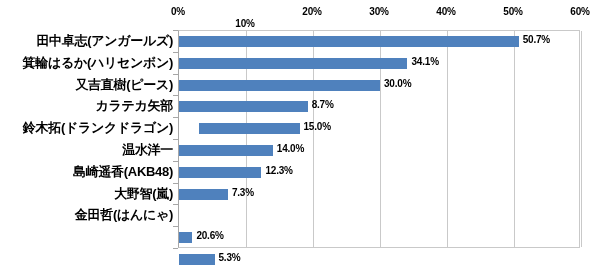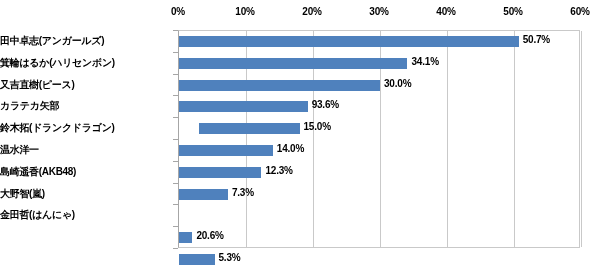--- a/index.html
+++ b/index.html
@@ -89,21 +89,22 @@
     width: 174px;
     height: 218px;
   }
 
   .cat-label-item {
     position: absolute;
     left: 0;
     width: 173px;
     height: 21.8px;
     line-height: 21.8px;
-    font-size: 10px;
+    text-align: right;
+    font-size: 13px;
     font-weight: bold;
     color: #000000;
     white-space: nowrap;
     letter-spacing: -0.3px;
   }
 
   .cat-tick {
     position: absolute;
     left: 173px;
     width: 5px;
@@ -111,21 +112,21 @@
     background: #a6a6a6;
   }
 </style>
 </head>
 <body>
 
 <div id="chart-root">
 
   <div id="xticks">
     <span class="xtick-label" style="left:178px;">0%</span>
-    <span class="xtick-label" style="left:245px;">10%</span>
+    <span class="xtick-label" style="left:245px;margin-top:12px;">10%</span>
     <span class="xtick-label" style="left:312px;">20%</span>
     <span class="xtick-label" style="left:379px;">30%</span>
     <span class="xtick-label" style="left:446px;">40%</span>
     <span class="xtick-label" style="left:513px;">50%</span>
     <span class="xtick-label" style="left:580px;">60%</span>
   </div>
 
   <div id="cat-labels">
       <div class="cat-label-item" style="top: 0px;">田中卓志(アンガールズ)</div>
       <div class="cat-tick" style="top: 0px;"></div>
@@ -166,21 +167,21 @@
         <div class="cat-row" style="top: 21.8px;">
           <div class="bar" style="width: 228.47px; background: rgb(79, 129, 189);"></div>
           <span class="value-label" style="left: 232.47px;">34.1%</span>
         </div>
         <div class="cat-row" style="top: 43.6px;">
           <div class="bar" style="width: 201px; background: rgb(79, 129, 189);"></div>
           <span class="value-label" style="left: 205px;">30.0%</span>
         </div>
         <div class="cat-row" style="top: 65.4px;">
           <div class="bar" style="width: 128.64px; background: rgb(79, 129, 189);"></div>
-          <span class="value-label" style="left: 132.64px;">93.6%</span>
+          <span class="value-label" style="left: 132.64px;">8.7%</span>
         </div>
         <div class="cat-row" style="top: 87.2px; margin-left: 20px;">
           <div class="bar" style="width: 100.5px; background: rgb(79, 129, 189);"></div>
           <span class="value-label" style="left: 104.5px;">15.0%</span>
         </div>
         <div class="cat-row" style="top: 109px;">
           <div class="bar" style="width: 93.8px; background: rgb(79, 129, 189);"></div>
           <span class="value-label" style="left: 97.8px;">14.0%</span>
         </div>
         <div class="cat-row" style="top: 130.8px;">

